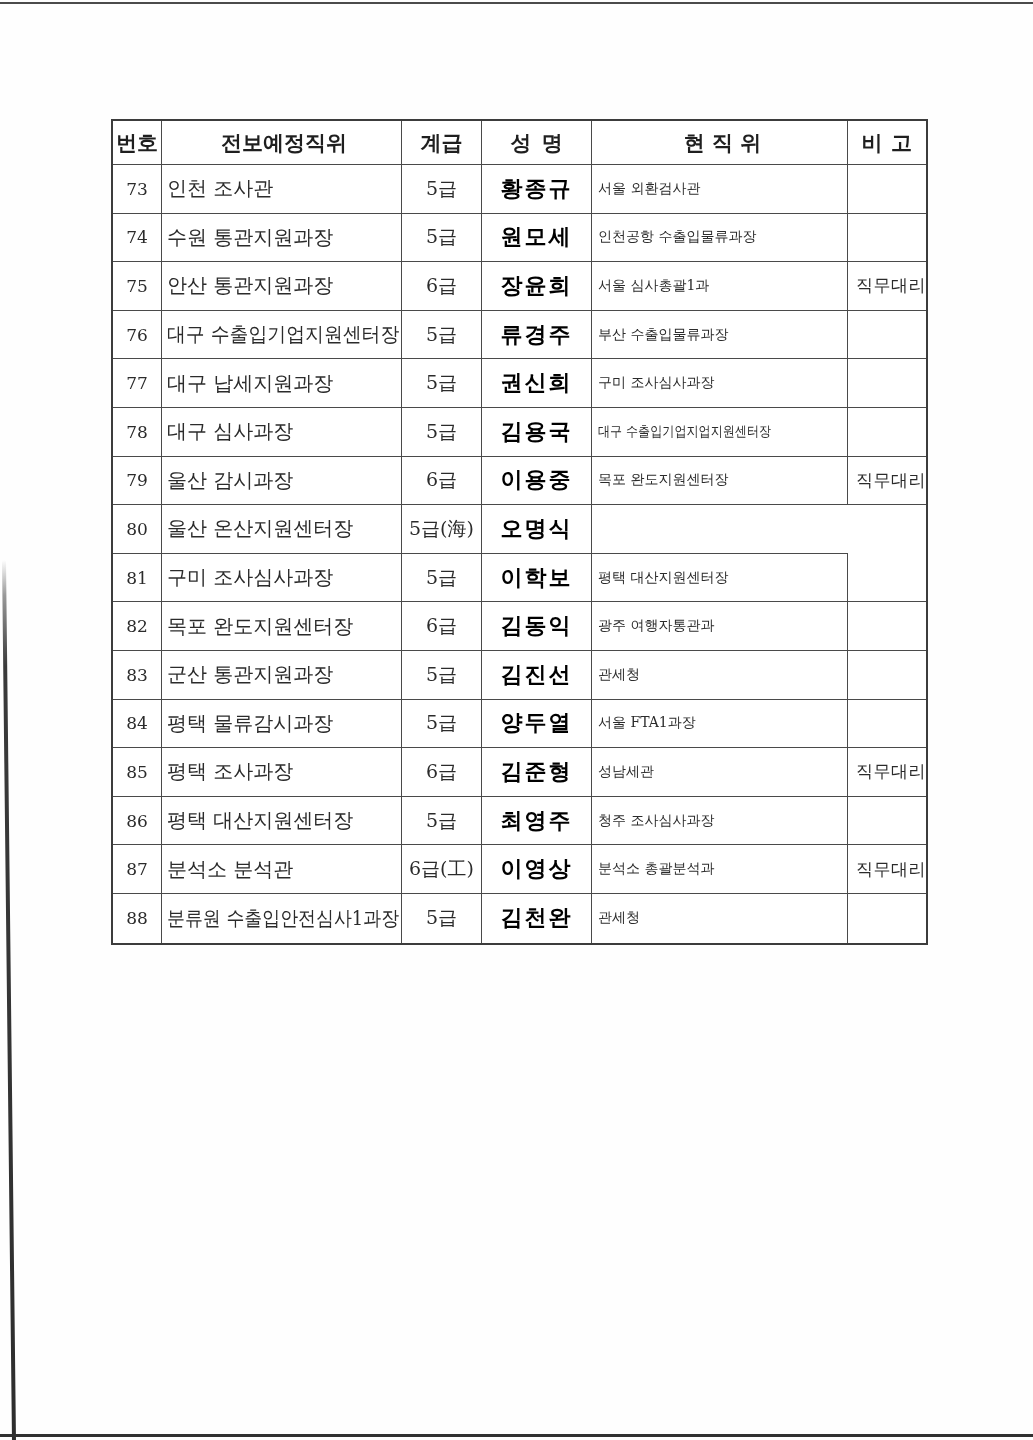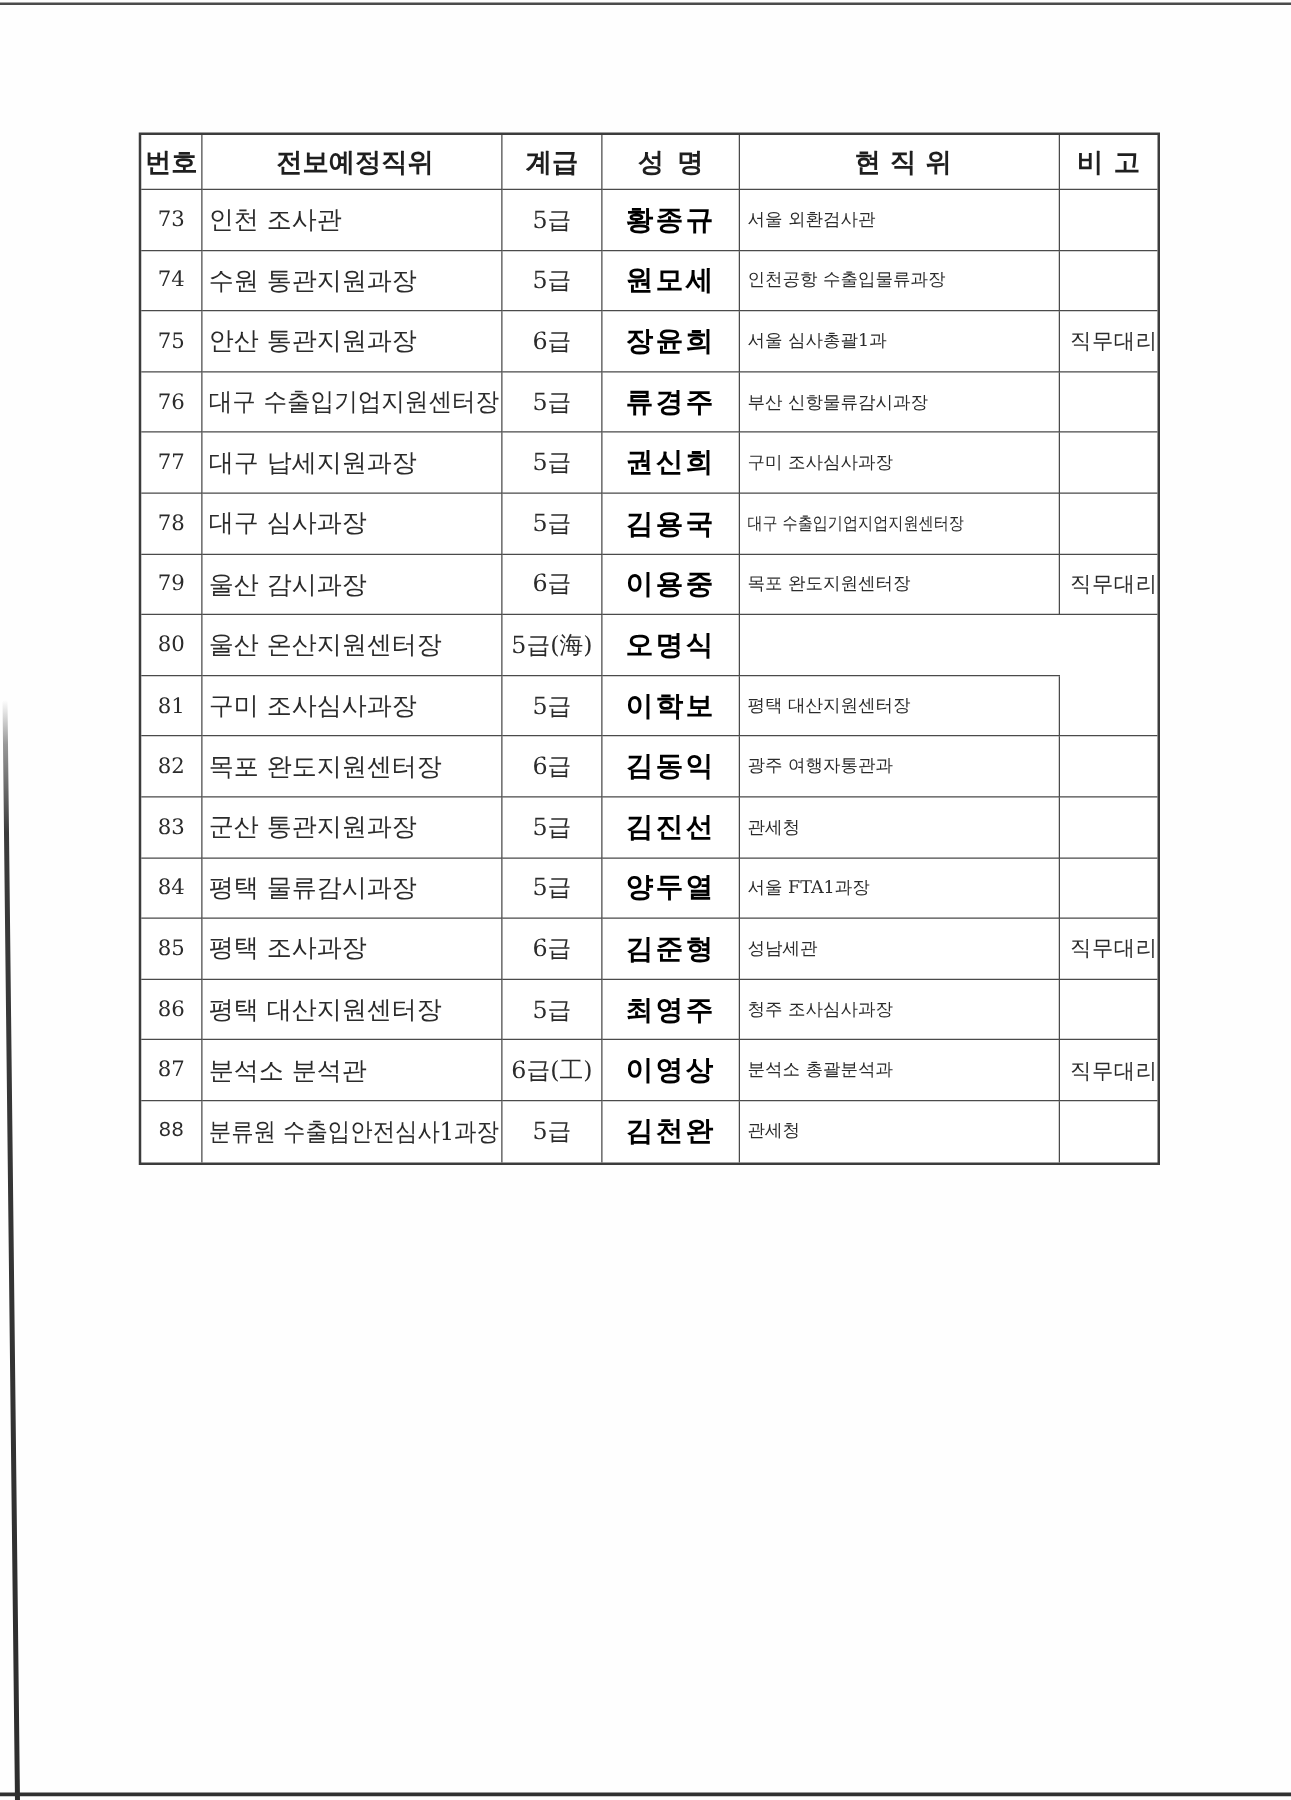--- a/index.html
+++ b/index.html
@@ -32,21 +32,21 @@
     background: linear-gradient(to bottom,
       rgba(70,70,70,0) 0%, rgba(70,70,70,0.55) 4%,
       #3a3a3a 12%, #2d2d2d 100%);
     transform: rotate(-0.65deg);
     transform-origin: top left;
     border-radius: 2px;
   }
   
   .doc-table {
     position: absolute;
-    left: 111px; top: 106px;
+    left: 111px; top: 119px;
     width: 817px;
     box-sizing: border-box;
     border: 2px solid #3c3c3c;
     background: #fff;
   }
   .tr {
     display: grid;
     grid-template-columns: 49px 240px 80px 110px 256px 78px;
     height: 48.6px;
   }
@@ -170,21 +170,21 @@
           <div class="td c1">
             <span class="fit" style="transform: scaleX(0.943089); transform-origin: left center;">대구 수출입기업지원센터장</span>
           </div>
           <div class="td c2">
             <span class="fit">5급</span>
           </div>
           <div class="td c3">
             <span class="fit">류경주</span>
           </div>
           <div class="td c4">
-            <span class="fit">부산 신항물류감시과장</span>
+            <span class="fit">부산 수출입물류과장</span>
           </div>
           <div class="td c5">
             <span class="fit"></span>
           </div>
         </div>
         <div class="tr">
           <div class="td c0">
             <span class="fit">77</span>
           </div>
           <div class="td c1">
@@ -394,21 +394,21 @@
             <span class="fit">이영상</span>
           </div>
           <div class="td c4">
             <span class="fit">분석소 총괄분석과</span>
           </div>
           <div class="td c5">
             <span class="fit">직무대리</span>
           </div>
         </div>
         <div class="tr">
-          <div class="td c0" style="border-bottom: none; font-family: Liberation Mono, monospace;">
+          <div class="td c0" style="border-bottom: none;">
             <span class="fit">88</span>
           </div>
           <div class="td c1" style="border-bottom: none;">
             <span class="fit" style="transform: scaleX(0.895753); transform-origin: left center;">분류원 수출입안전심사1과장</span>
           </div>
           <div class="td c2" style="border-bottom: none;">
             <span class="fit">5급</span>
           </div>
           <div class="td c3" style="border-bottom: none;">
             <span class="fit">김천완</span>

